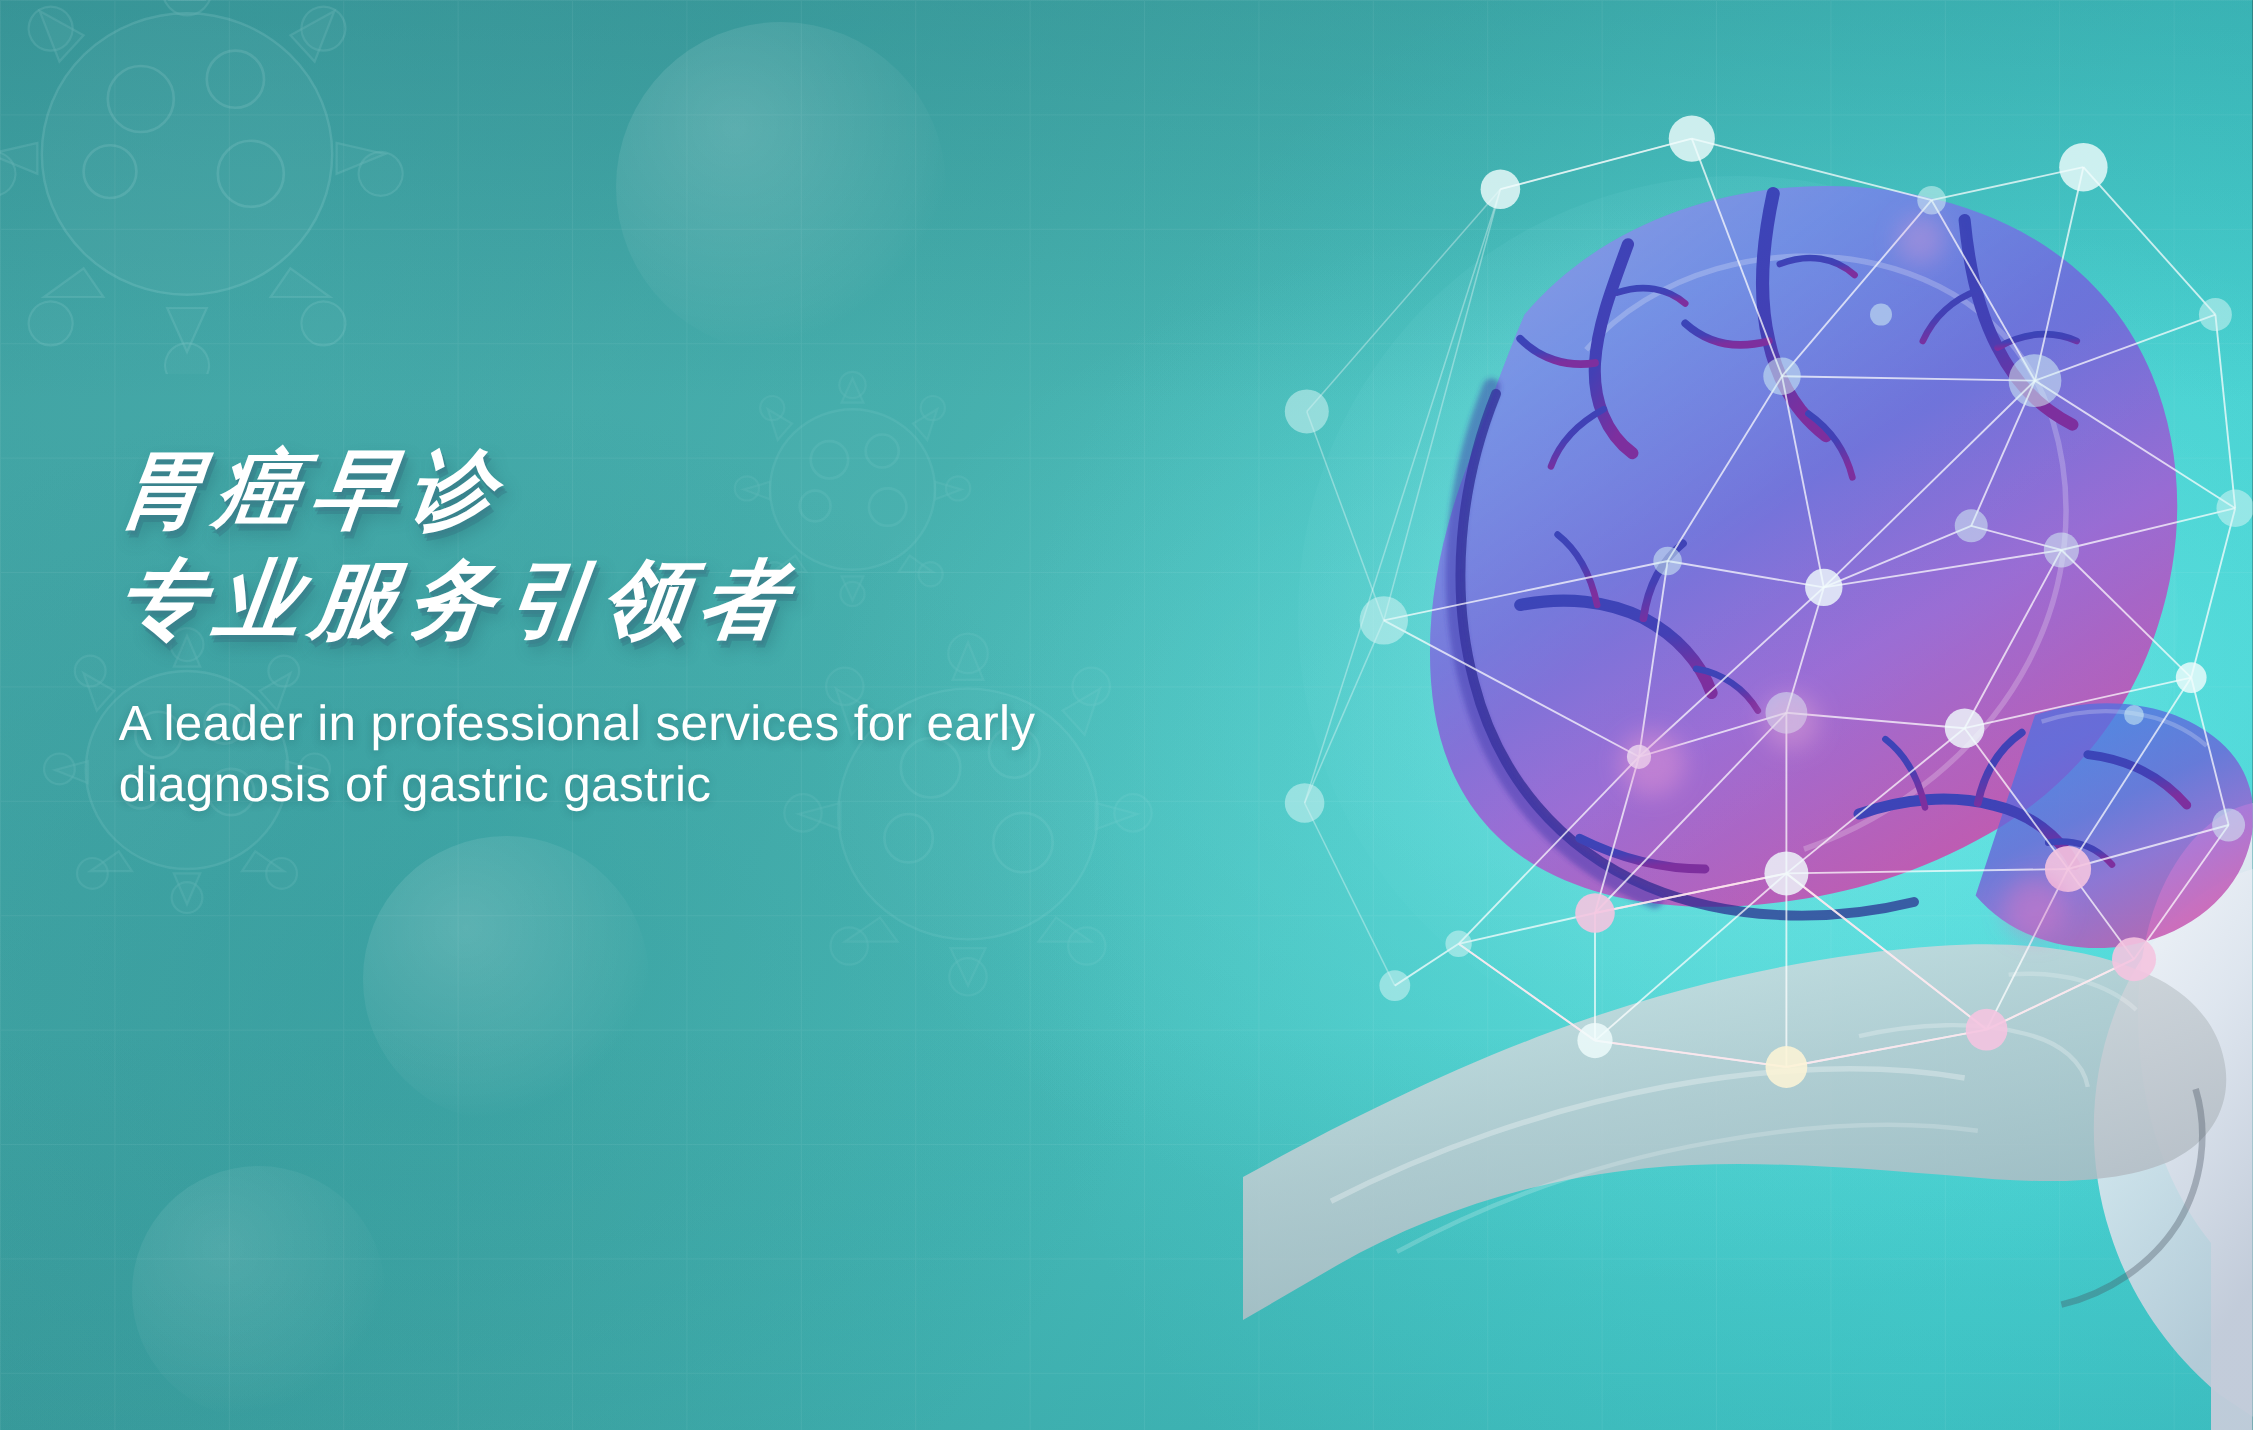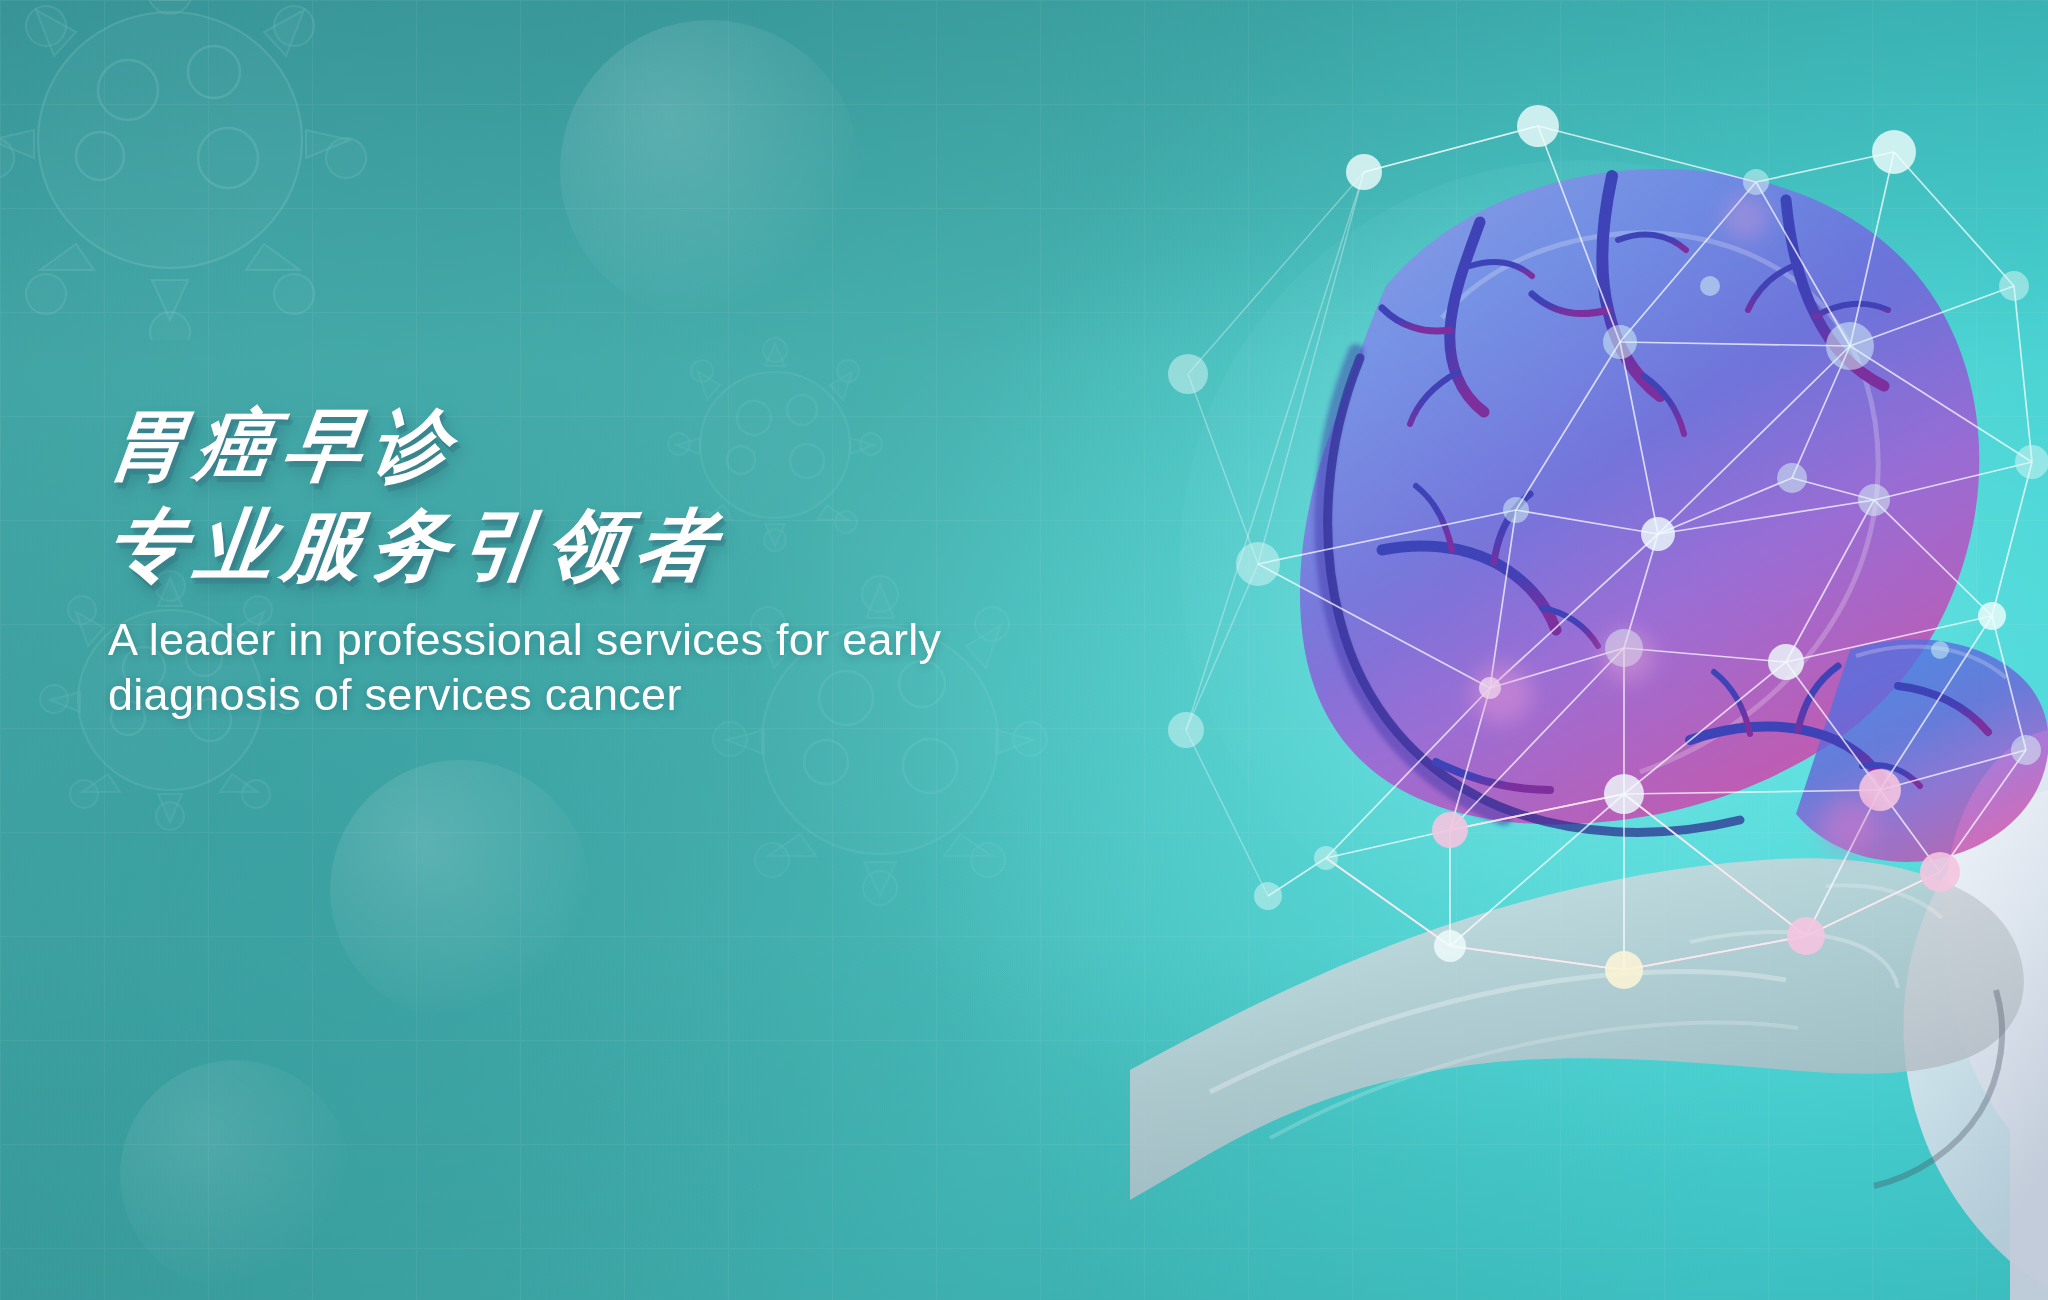--- a/index.html
+++ b/index.html
@@ -37,21 +37,21 @@
     font-size:78px;line-height:1.03;font-weight:700;font-style:italic;color:#ffffff;
     letter-spacing:10px;white-space:nowrap;
     text-shadow:
       2px 3px 0 rgba(60,128,140,.55),
       4px 6px 0 rgba(52,116,130,.40),
       6px 9px 14px rgba(28,80,92,.35);
     transform:skewX(-7deg);
     transform-origin:left center;
   }
   .cn-line + .cn-line{margin-top:20px;}
-  .en-wrap{margin-top:26px;}
+  .en-wrap{margin-top:44px;}
   .en-line{
     font-size:45px;line-height:1.24;color:#ffffff;font-weight:400;letter-spacing:.3px;
     text-shadow:0 2px 8px rgba(20,70,80,.32);
   }
 
   
   .illus{position:absolute;left:1150px;top:90px;width:898px;height:1210px;}
   .illus svg{position:absolute;left:0;top:0;width:100%;height:100%;overflow:visible;}
   .net-line{stroke:rgba(255,255,255,.72);stroke-width:1.7;fill:none;}
   .net-line.dim{stroke:rgba(255,255,255,.34);stroke-width:1.4;}
@@ -185,21 +185,21 @@
 
   <div class="blob" style="left:560px;top:20px;width:300px;height:300px;"></div>
   <div class="blob" style="left:330px;top:760px;width:260px;height:260px;"></div>
   <div class="blob" style="left:120px;top:1060px;width:230px;height:230px;opacity:.7;"></div>
 
   <div class="copy">
     <div class="cn-line">胃癌早诊</div>
     <div class="cn-line">专业服务引领者</div>
     <div class="en-wrap">
       <div class="en-line">A leader in professional services for early</div>
-      <div class="en-line">diagnosis of services cancer</div>
+      <div class="en-line">diagnosis of gastric gastric</div>
     </div>
   </div>
 
   <div class="illus">
     <svg viewBox="0 0 898 1210" preserveAspectRatio="xMidYMid meet">
       <defs>
         <linearGradient id="gOrgan" x1="0%" y1="0%" x2="55%" y2="100%">
           <stop offset="0%" stop-color="#5a6ddb"></stop>
           <stop offset="26%" stop-color="#5470e0"></stop>
           <stop offset="52%" stop-color="#6a63d8"></stop>

